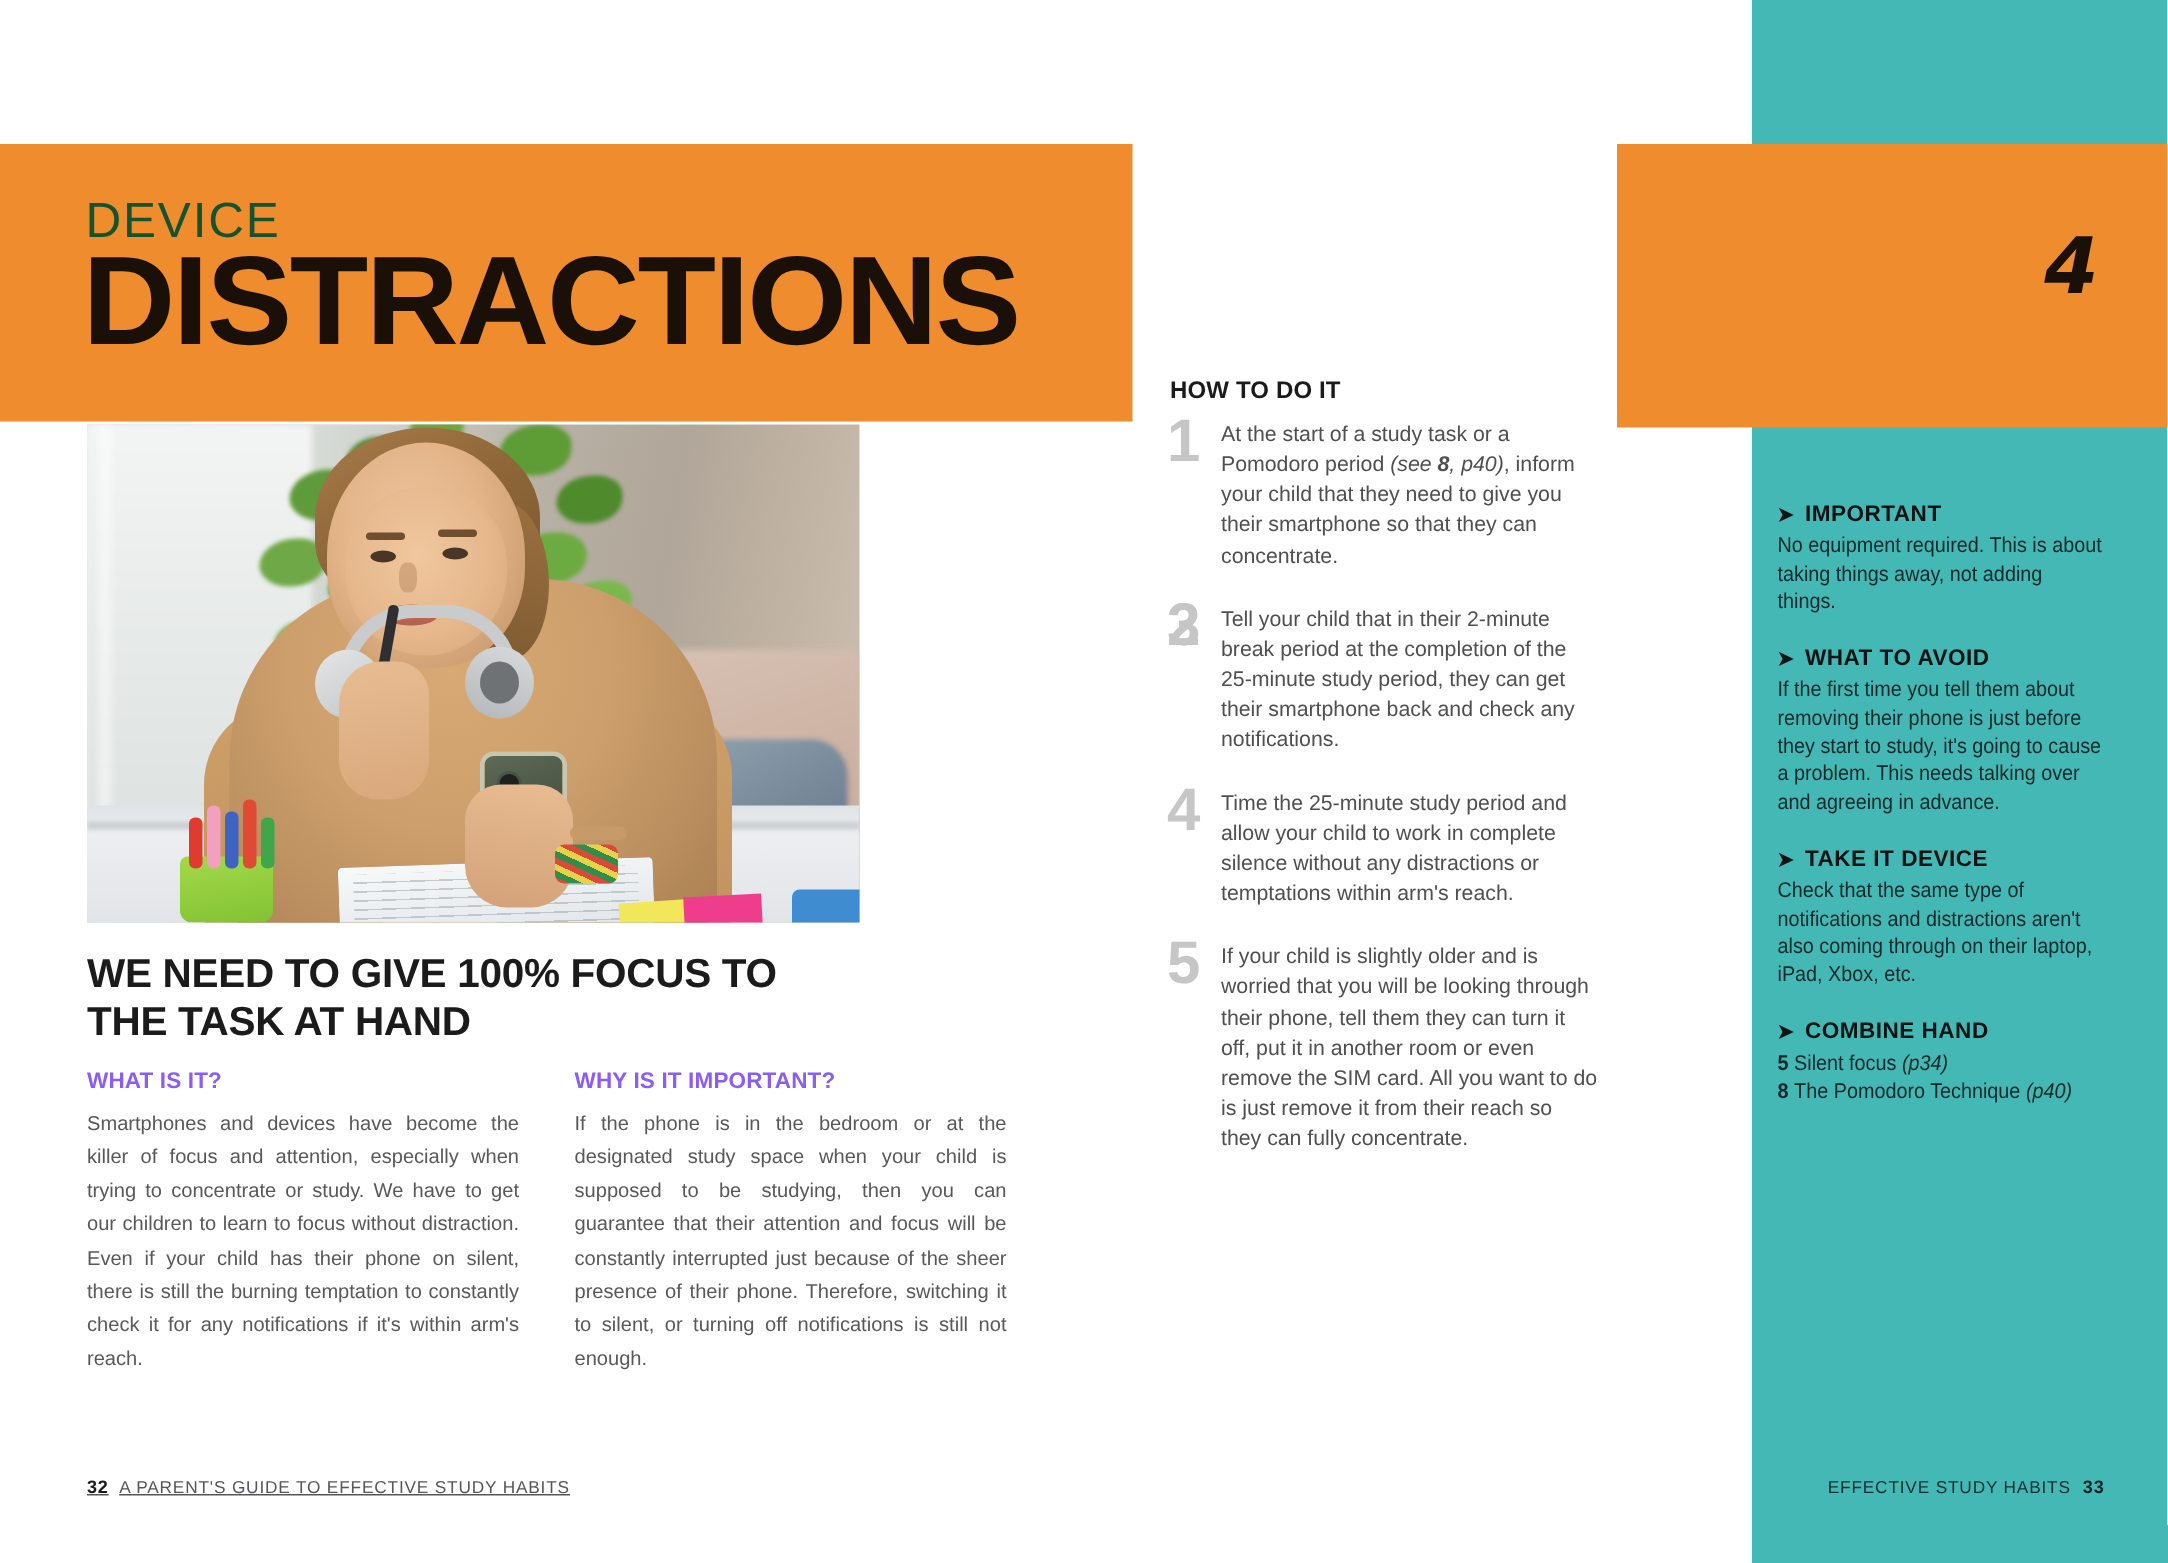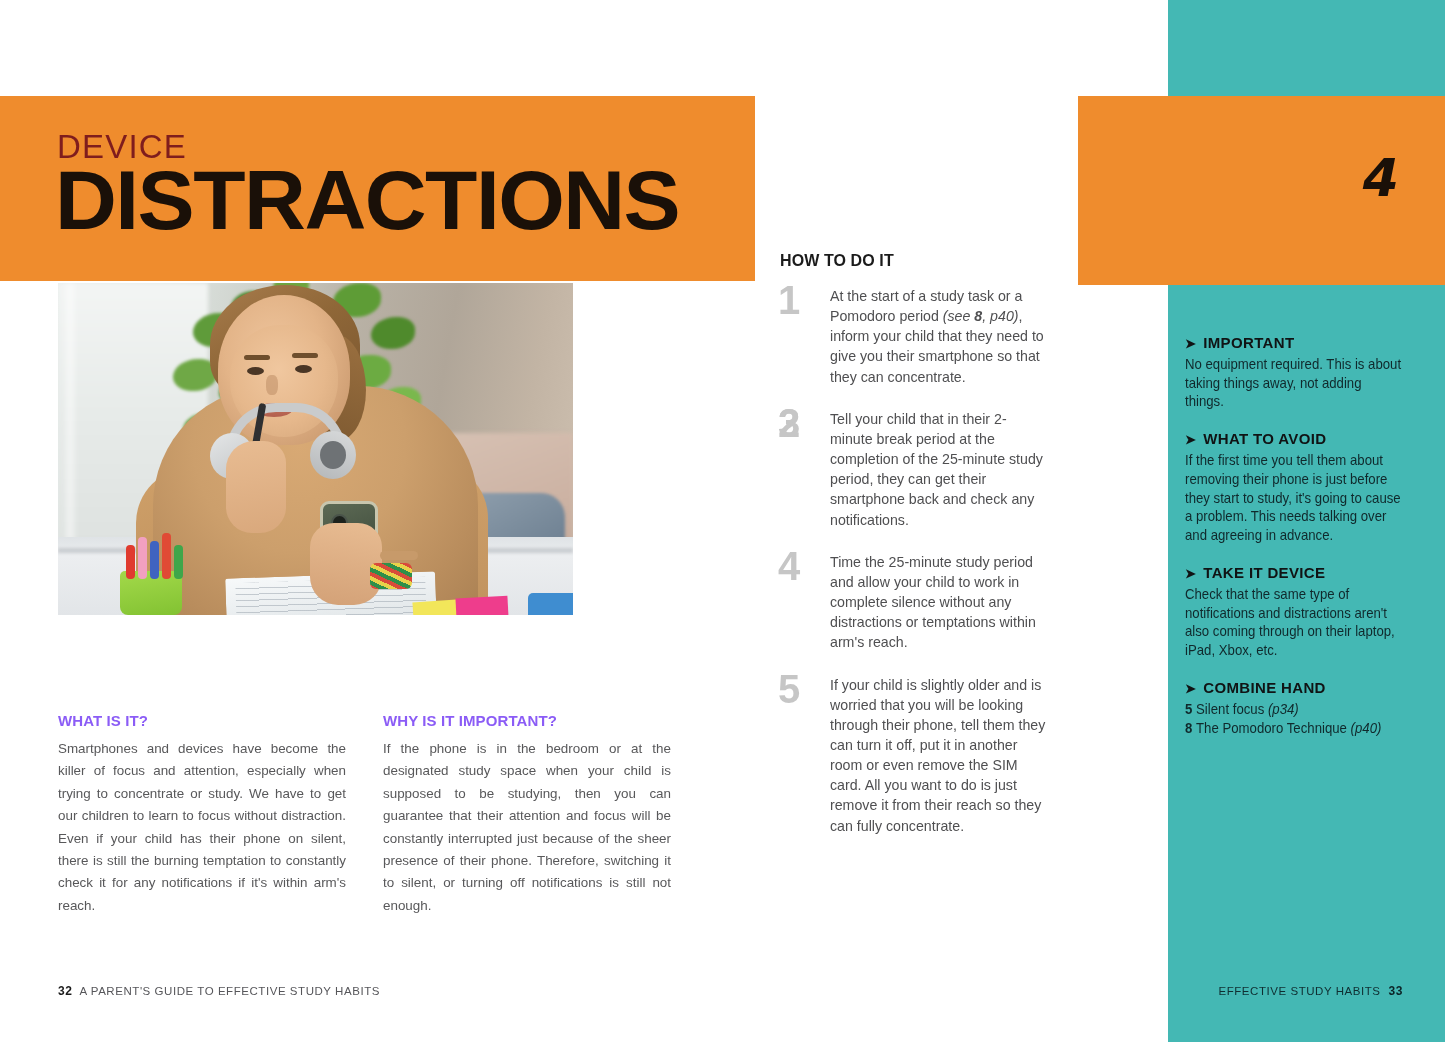--- a/index.html
+++ b/index.html
@@ -19,21 +19,21 @@
   }
 
   
   .title-block{
     position:absolute;left:0;top:96px;width:755px;height:185px;
     background:#ef8c2d;
   }
   .title-eyebrow{
     position:absolute;left:57px;top:34px;
     font-size:33px;font-weight:400;letter-spacing:1.2px;
-    color:#7f1d1d;line-height:1;
+    color:#14532d;line-height:1;
   }
   .title-main{
     position:absolute;left:55px;top:62px;
     font-size:84px;font-weight:700;letter-spacing:-1.5px;
     color:#1a1008;line-height:1;
     transform:scaleX(1.02);transform-origin:left center;
   }
 
   
   .photo{
@@ -116,33 +116,33 @@
   .col{position:absolute;top:712px;width:288px;}
   .col-a{left:58px;}
   .col-b{left:383px;}
   .col h3{
     margin:0 0 9px 0;font-size:15px;font-weight:700;letter-spacing:.1px;color:#8b5cf6;
   }
   .col p{
     margin:0;font-size:13.4px;line-height:1.67;color:#58585a;text-align:justify;
   }
   .footer-l{
-    position:absolute;left:58px;top:984px;font-size:11.5px;letter-spacing:.55px;color:#56565a;
+    position:absolute;left:58px;top:984px;font-size:11.5px;letter-spacing:.55px;color:#56565a;text-decoration:underline;
   }
   .footer-l b{color:#1b1b1b;font-weight:700;margin-right:7px;font-size:12px;}
 
   
   .howto{position:absolute;left:780px;top:252px;width:285px;}
   .howto h3{margin:0 0 10px 0;font-size:16px;font-weight:700;color:#1b1b1b;letter-spacing:.1px;}
   .step{position:relative;padding-left:34px;margin-bottom:22px;}
   .step .num{
     position:absolute;left:-2px;top:-6px;width:32px;
     font-size:40px;font-weight:700;color:#c6c6c6;line-height:1;text-align:left;
   }
-  .step p{margin:16px;font-size:14.2px;line-height:1.42;color:#4f4f51;}
+  .step p{margin:0;font-size:14.2px;line-height:1.42;color:#4f4f51;}
   .step p i{font-style:italic;}
   .step p b{font-weight:700;font-style:italic;}
 
   
   .chapter-tab{
     position:absolute;left:1078px;top:96px;width:367px;height:189px;
     background:#ef8c2d;
   }
   .chapter-label{
     position:absolute;right:94px;top:62px;width:230px;text-align:right;
@@ -250,20 +250,21 @@
     <div class="pen" style="left:68px;top:262px;height:34px;background:#e03b2f;"></div>
     <div class="pen" style="left:80px;top:254px;height:42px;background:#f2a0c0;"></div>
     <div class="pen" style="left:92px;top:258px;height:38px;background:#3f63c0;"></div>
     <div class="pen" style="left:104px;top:250px;height:46px;background:#e04a35;"></div>
     <div class="pen" style="left:116px;top:262px;height:34px;background:#3fa64a;"></div>
     <div class="ph-sticky-a"></div>
     <div class="ph-sticky-b"></div>
     <div class="ph-blue"></div>
   </div>
 
+  <div class="lede">WE NEED TO GIVE 100% FOCUS TO THE TASK AT HAND</div>
 
   <div class="col col-a">
     <h3>WHAT IS IT?</h3>
     <p>Smartphones and devices have become the killer of focus and attention, especially when trying to concentrate or study. We have to get our children to learn to focus without distraction. Even if your child has their phone on silent, there is still the burning temptation to constantly check it for any notifications if it's within arm's reach.</p>
   </div>
   <div class="col col-b">
     <h3>WHY IS IT IMPORTANT?</h3>
     <p>If the phone is in the bedroom or at the designated study space when your child is supposed to be studying, then you can guarantee that their attention and focus will be constantly interrupted just because of the sheer presence of their phone. Therefore, switching it to silent, or turning off notifications is still not enough.</p>
   </div>
 

